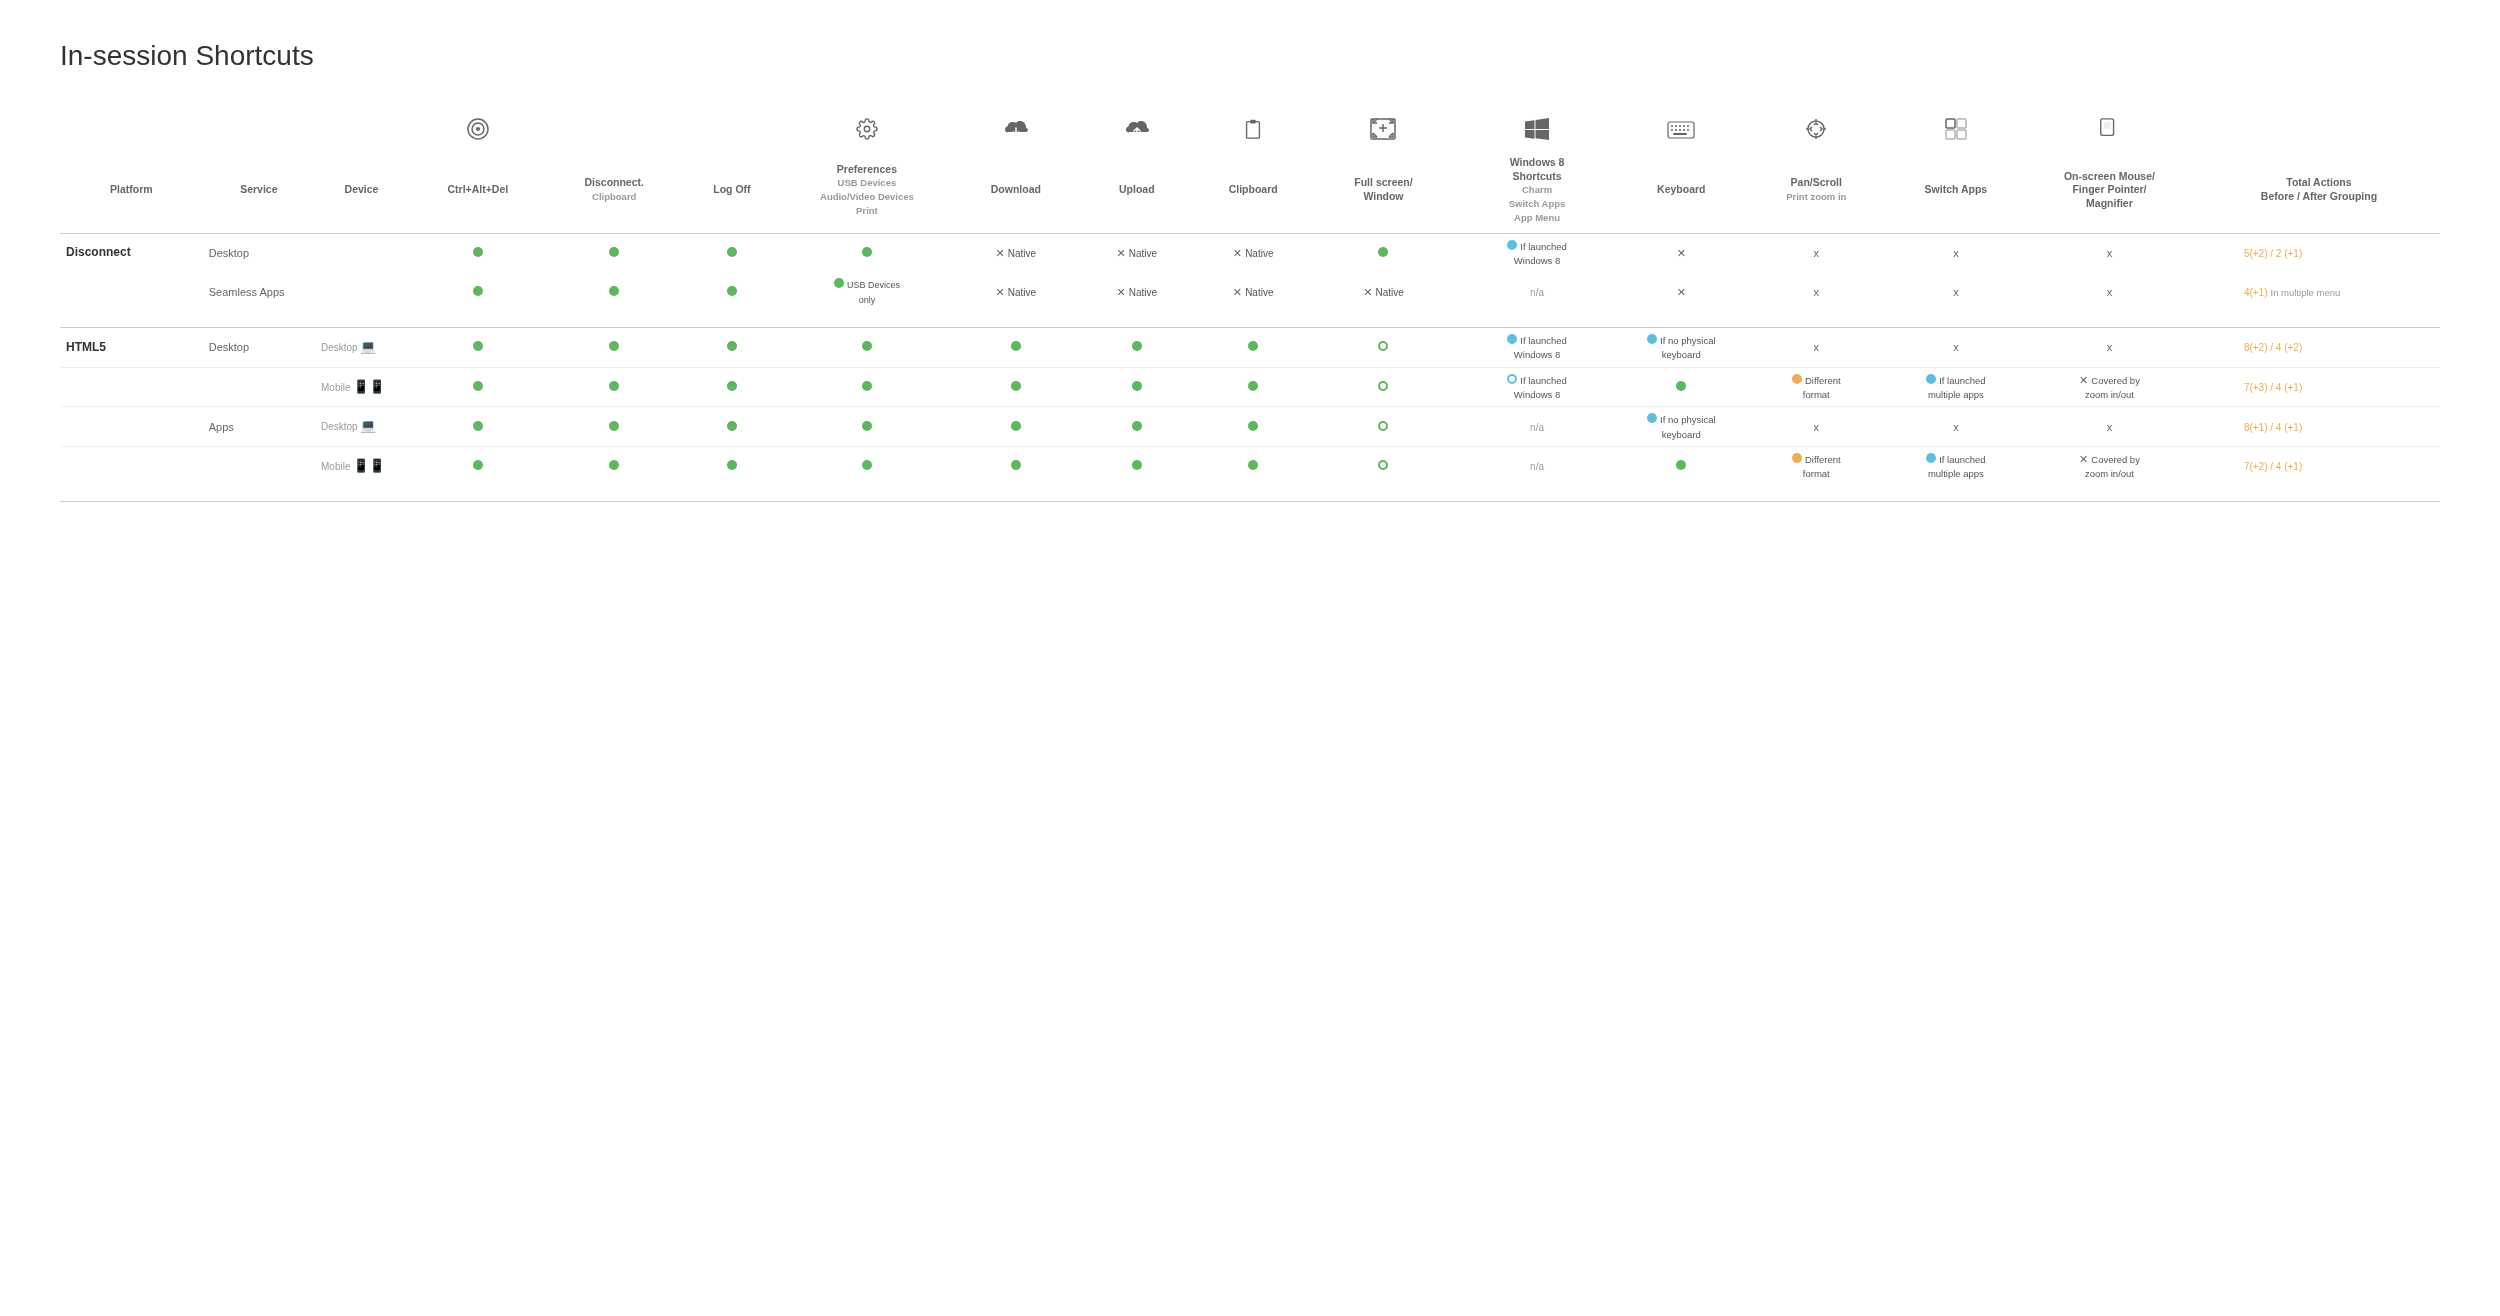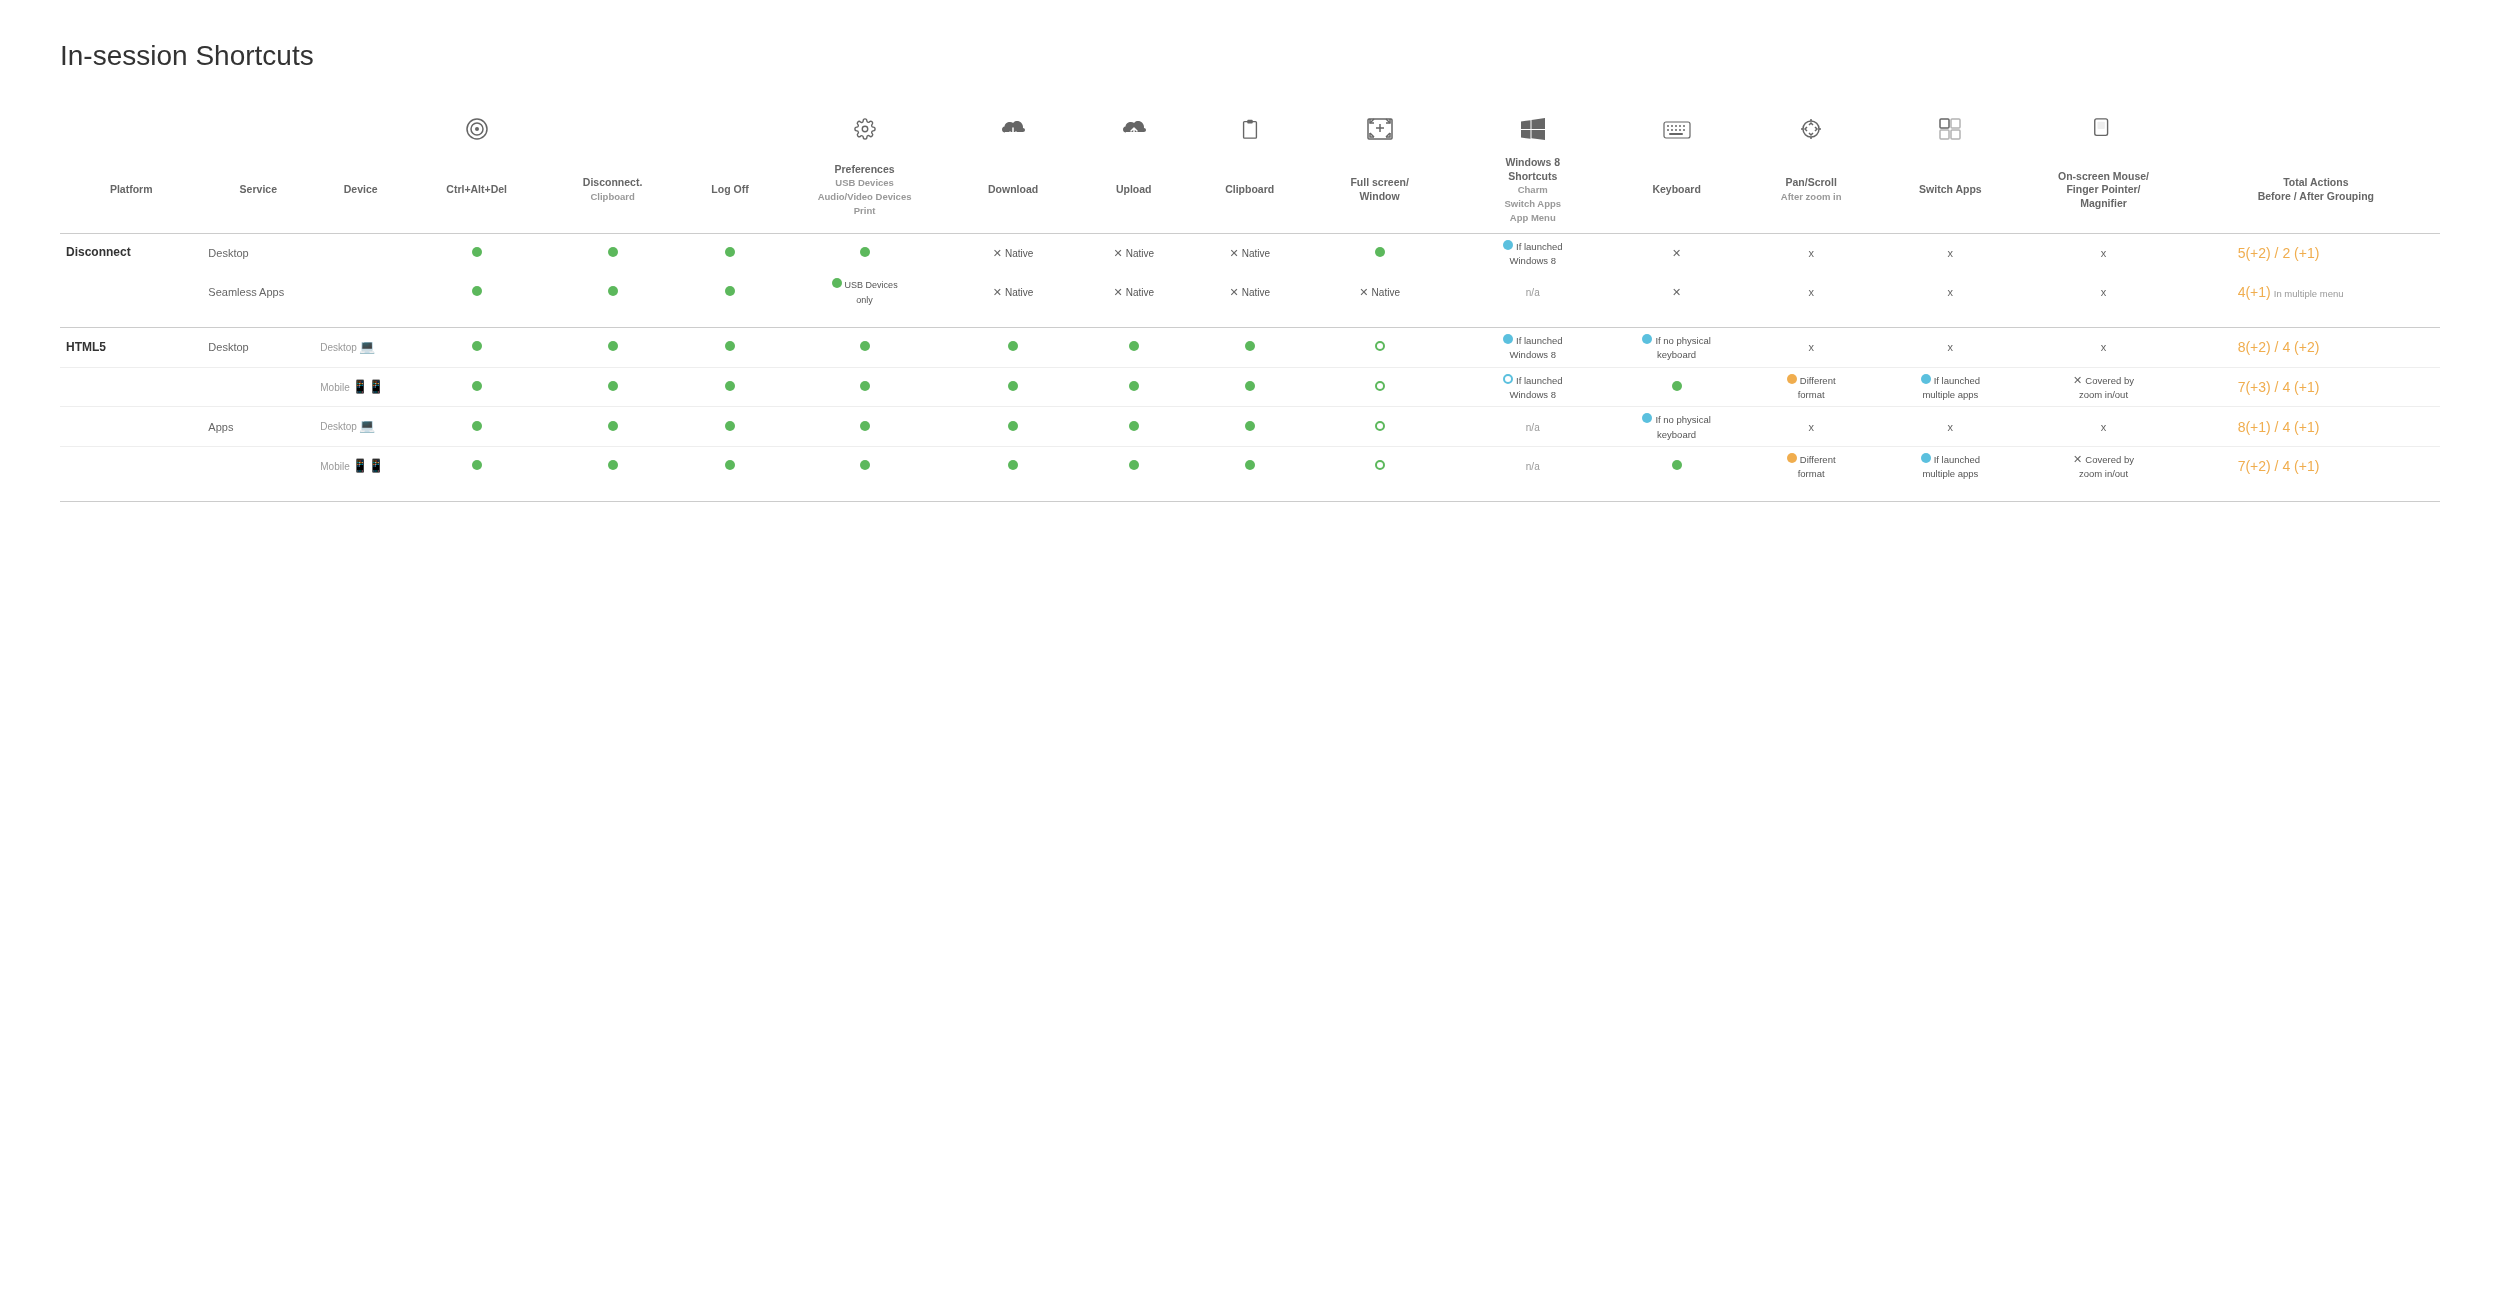--- a/index.html
+++ b/index.html
@@ -102,21 +102,21 @@
     .native-text {
       font-size: 10px;
       color: #555;
     }
     .na-text {
       font-size: 10px;
       color: #999;
     }
     .count-orange {
       color: #f0ad4e;
-      font-size: 14px;
+      font-size: 10px;
       font-weight: 500;
       white-space: nowrap;
       padding-left: 40px;
     }
     .in-session {
       color: #999;
       font-size: 9.5px;
     }
     .col-actions {
       text-align: left;
@@ -264,21 +264,21 @@
       <th class="header-label" style="width:75px;">Ctrl+Alt+Del</th>
       <th class="header-label" style="width:70px;">Disconnect.<br><span class="sub-gray">Clipboard</span></th>
       <th class="header-label" style="width:55px;">Log Off</th>
       <th class="header-label" style="width:90px;">Preferences<br><span class="sub-gray">USB Devices<br>Audio/Video Devices<br>Print</span></th>
       <th class="header-label" style="width:70px;">Download</th>
       <th class="header-label" style="width:60px;">Upload</th>
       <th class="header-label" style="width:65px;">Clipboard</th>
       <th class="header-label" style="width:75px;">Full screen/<br>Window</th>
       <th class="header-label" style="width:90px;">Windows 8<br>Shortcuts<br><span class="sub-gray">Charm<br>Switch Apps<br>App Menu</span></th>
       <th class="header-label" style="width:65px;">Keyboard</th>
-      <th class="header-label" style="width:80px;">Pan/Scroll<br><span class="sub-gray">After zoom in</span></th>
+      <th class="header-label" style="width:80px;">Pan/Scroll<br><span class="sub-gray">Print zoom in</span></th>
       <th class="header-label" style="width:70px;">Switch Apps</th>
       <th class="header-label" style="width:95px;">On-screen Mouse/<br>Finger Pointer/<br>Magnifier</th>
       <th class="header-label left-align" style="width:130px;">Total Actions<br>Before / After Grouping</th>
     </tr>
 
     <tr class="divider-row">
       <td colspan="17"></td>
     </tr>
   </thead>
   <tbody>

